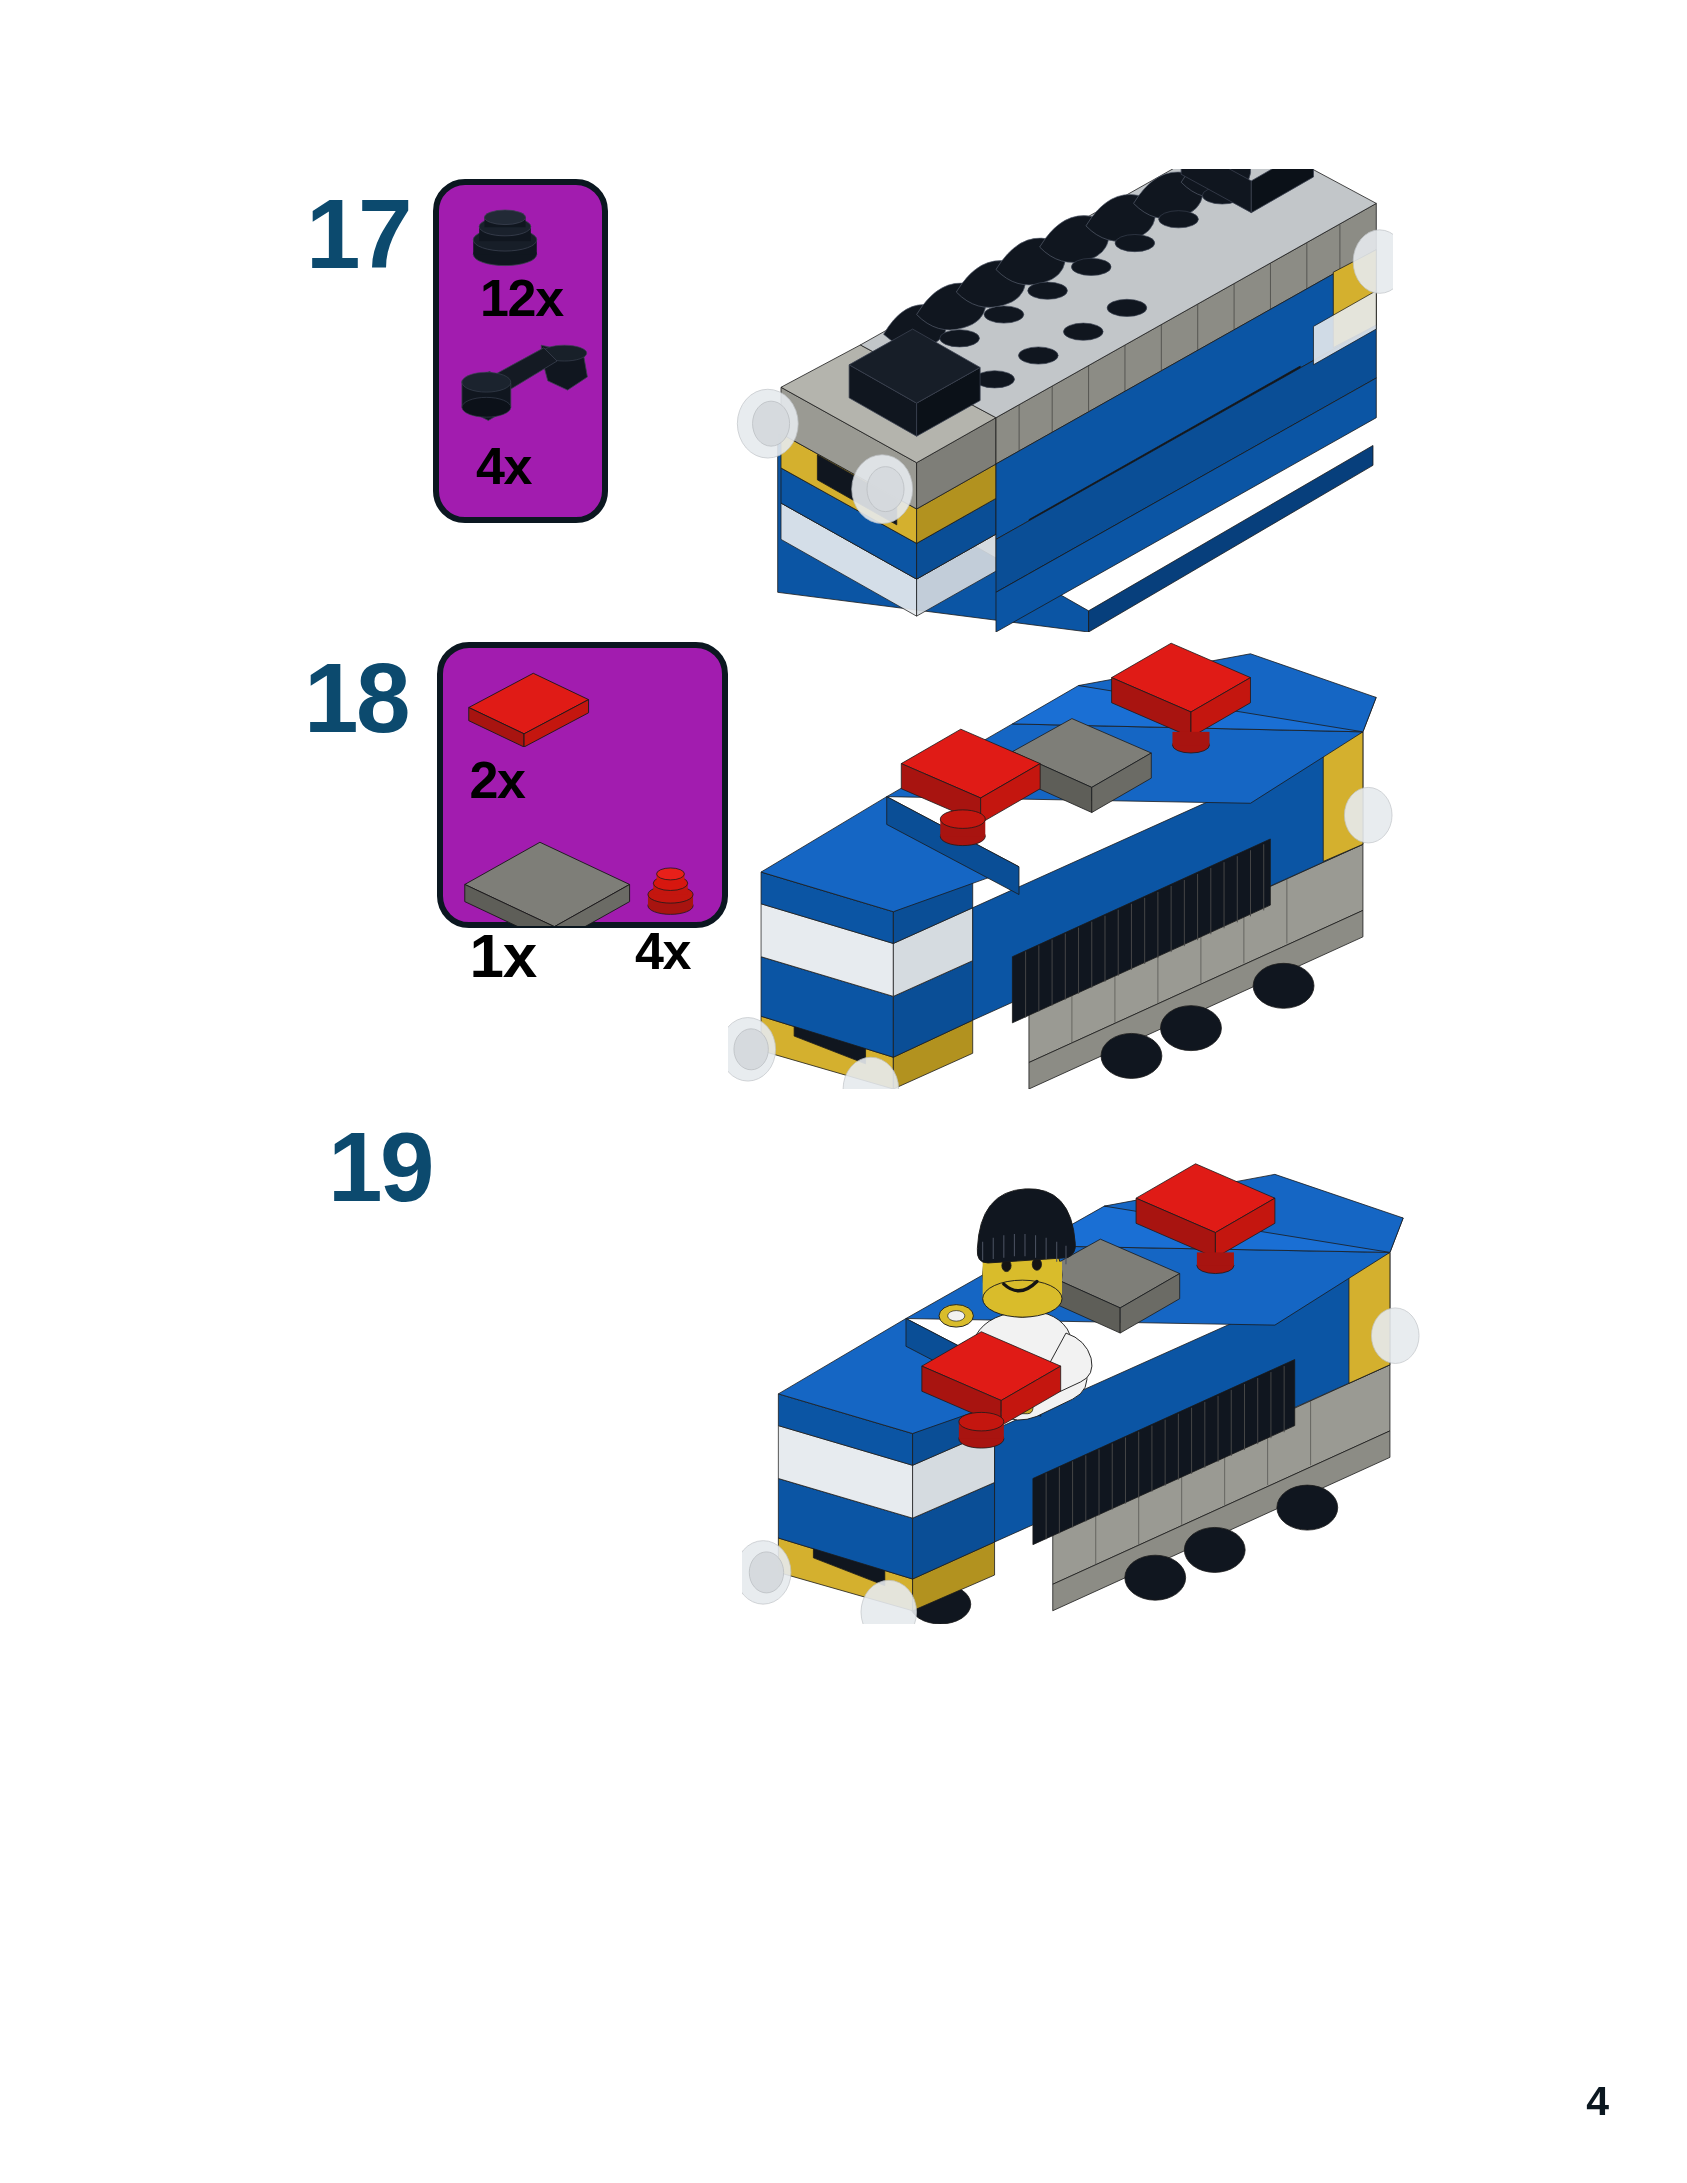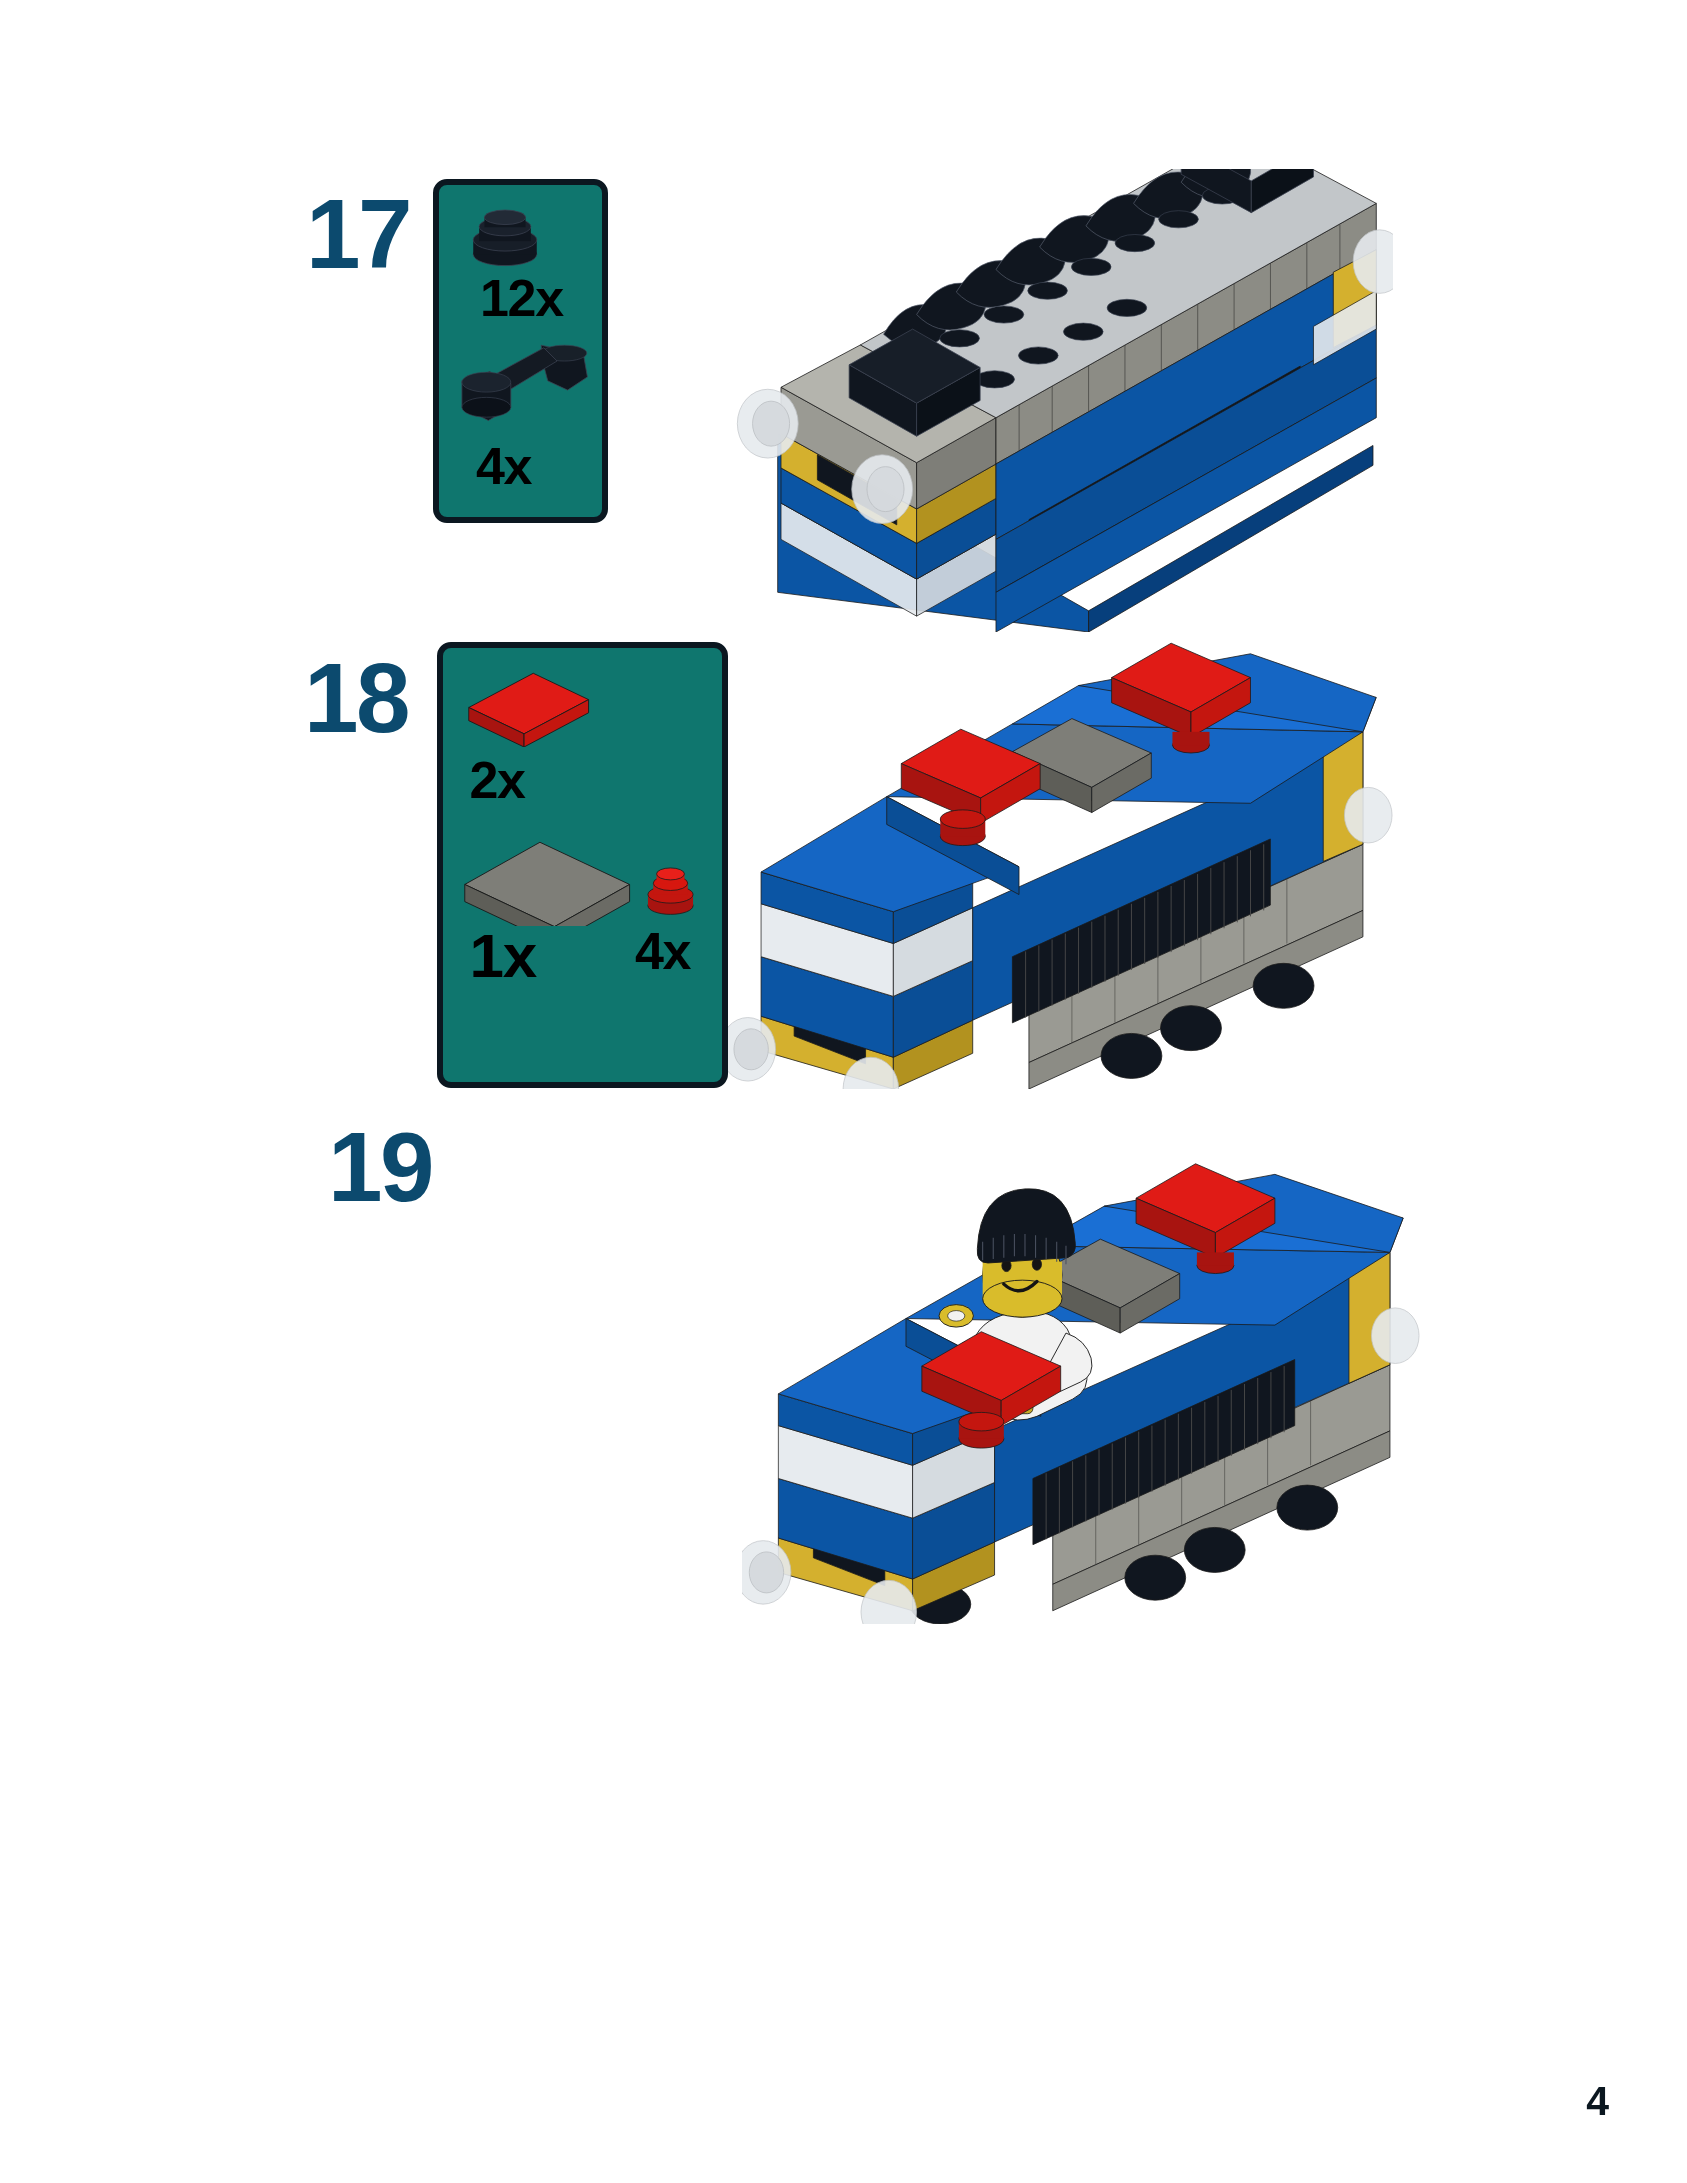--- a/index.html
+++ b/index.html
@@ -29,22 +29,22 @@
     font-family: "Liberation Sans", sans-serif;
     font-weight: bold;
     color: #0c4a6e;
     letter-spacing: -2.6px;
     line-height: 1;
     user-select: none;
   }
   .parts-box {
     position: absolute;
     border: 6px solid #0B1720;
-    border-radius: 14px;
-    background: #0f766e;
+    border-radius: 32px;
+    background: #a21caf;
     box-sizing: border-box;
   }
   .qty {
     position: absolute;
     font-family: "Liberation Sans", sans-serif;
     font-weight: bold;
     color: #000000;
     line-height: 1;
     letter-spacing: -1.3px;
     user-select: none;
@@ -229,21 +229,21 @@
           </g>
         </g>
       </svg>
     </div>
   </div>
 
   <div class="step" style="left:0; top:4px; width:1687px; height:1125px;">
 
     <div class="step-number" style="left:304px; top:645px; font-size:98px;">18</div>
 
-    <div class="parts-box" style="left:437px; top:638px; width:291px; height:446px;">
+    <div class="parts-box" style="left:437px; top:638px; width:291px; height:286px;">
 
       <div class="stage" style="left:18.5px; top:20px;">
         <svg width="132" height="79" viewBox="0 0 200 120">
           <polygon points="10,60 108,8 192,48 94,100" fill="#E01B16" stroke="#1a1a1a" stroke-width="1.4"></polygon>
           <polygon points="10,60 94,100 94,120 10,80" fill="#A81410" stroke="#1a1a1a" stroke-width="1.4"></polygon>
           <polygon points="94,100 192,48 192,68 94,120" fill="#C4160F" stroke="#1a1a1a" stroke-width="1.4"></polygon>
         </svg>
       </div>
 
       <div class="qty" style="left:26.5px; top:106px; font-size:52px;">2x</div>

